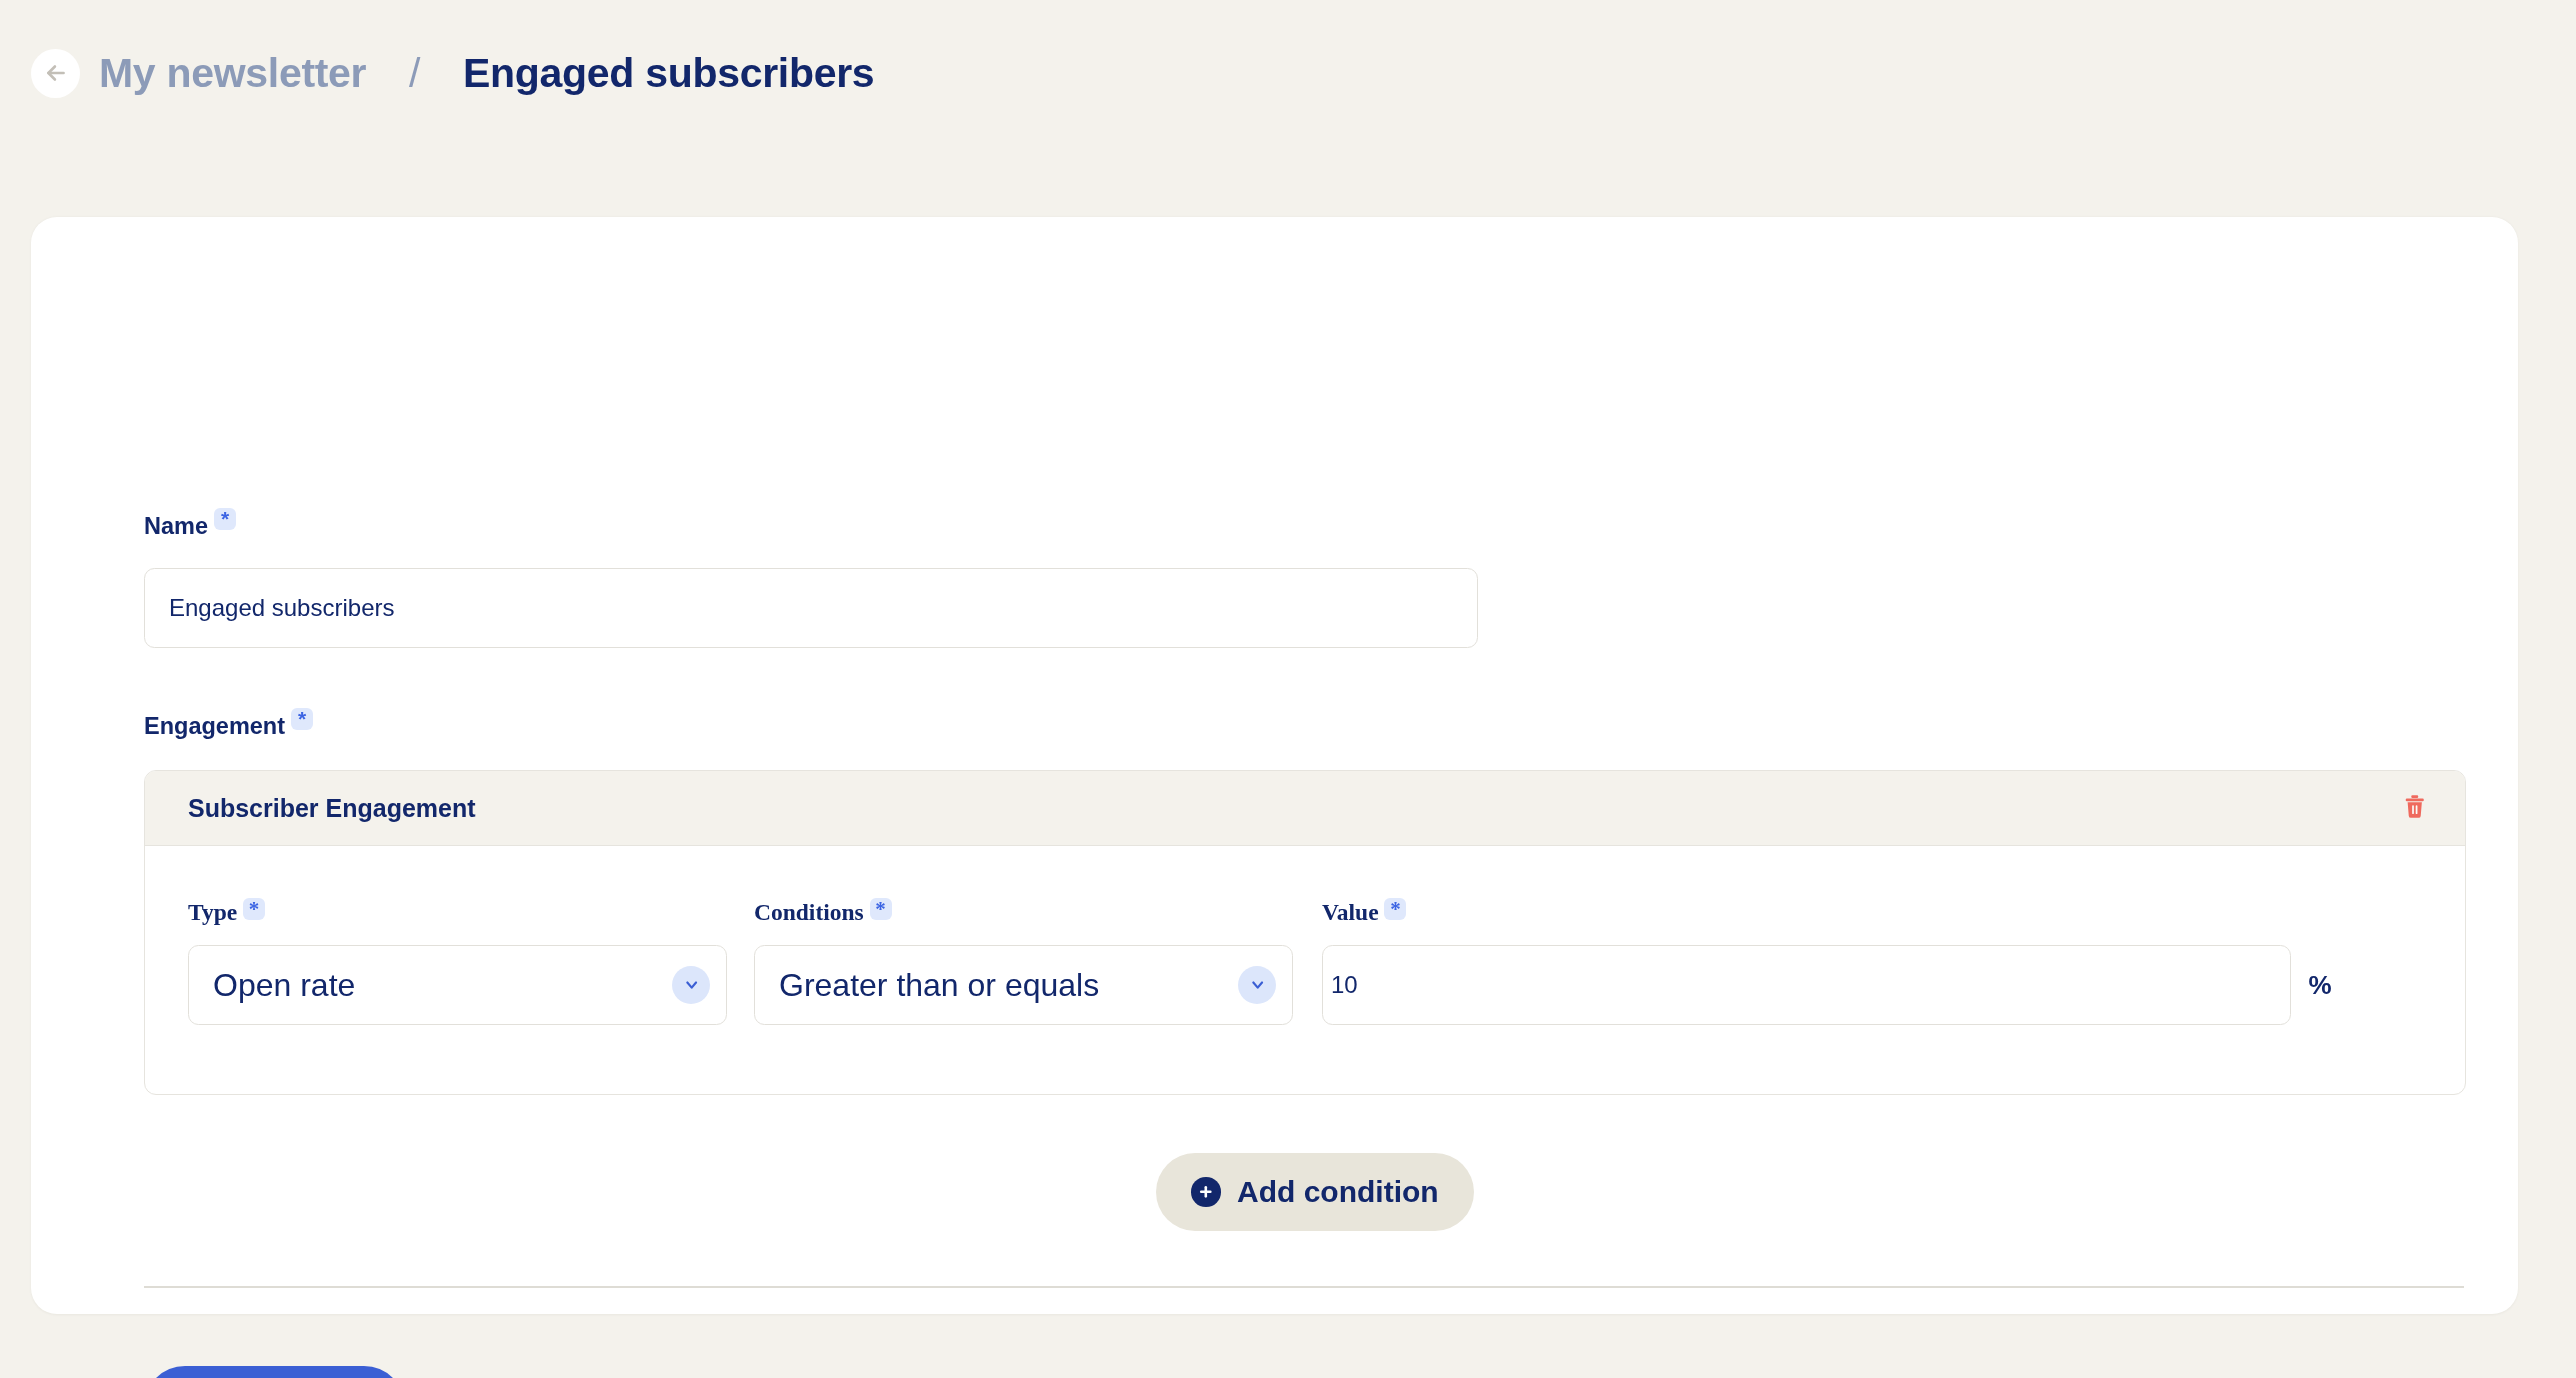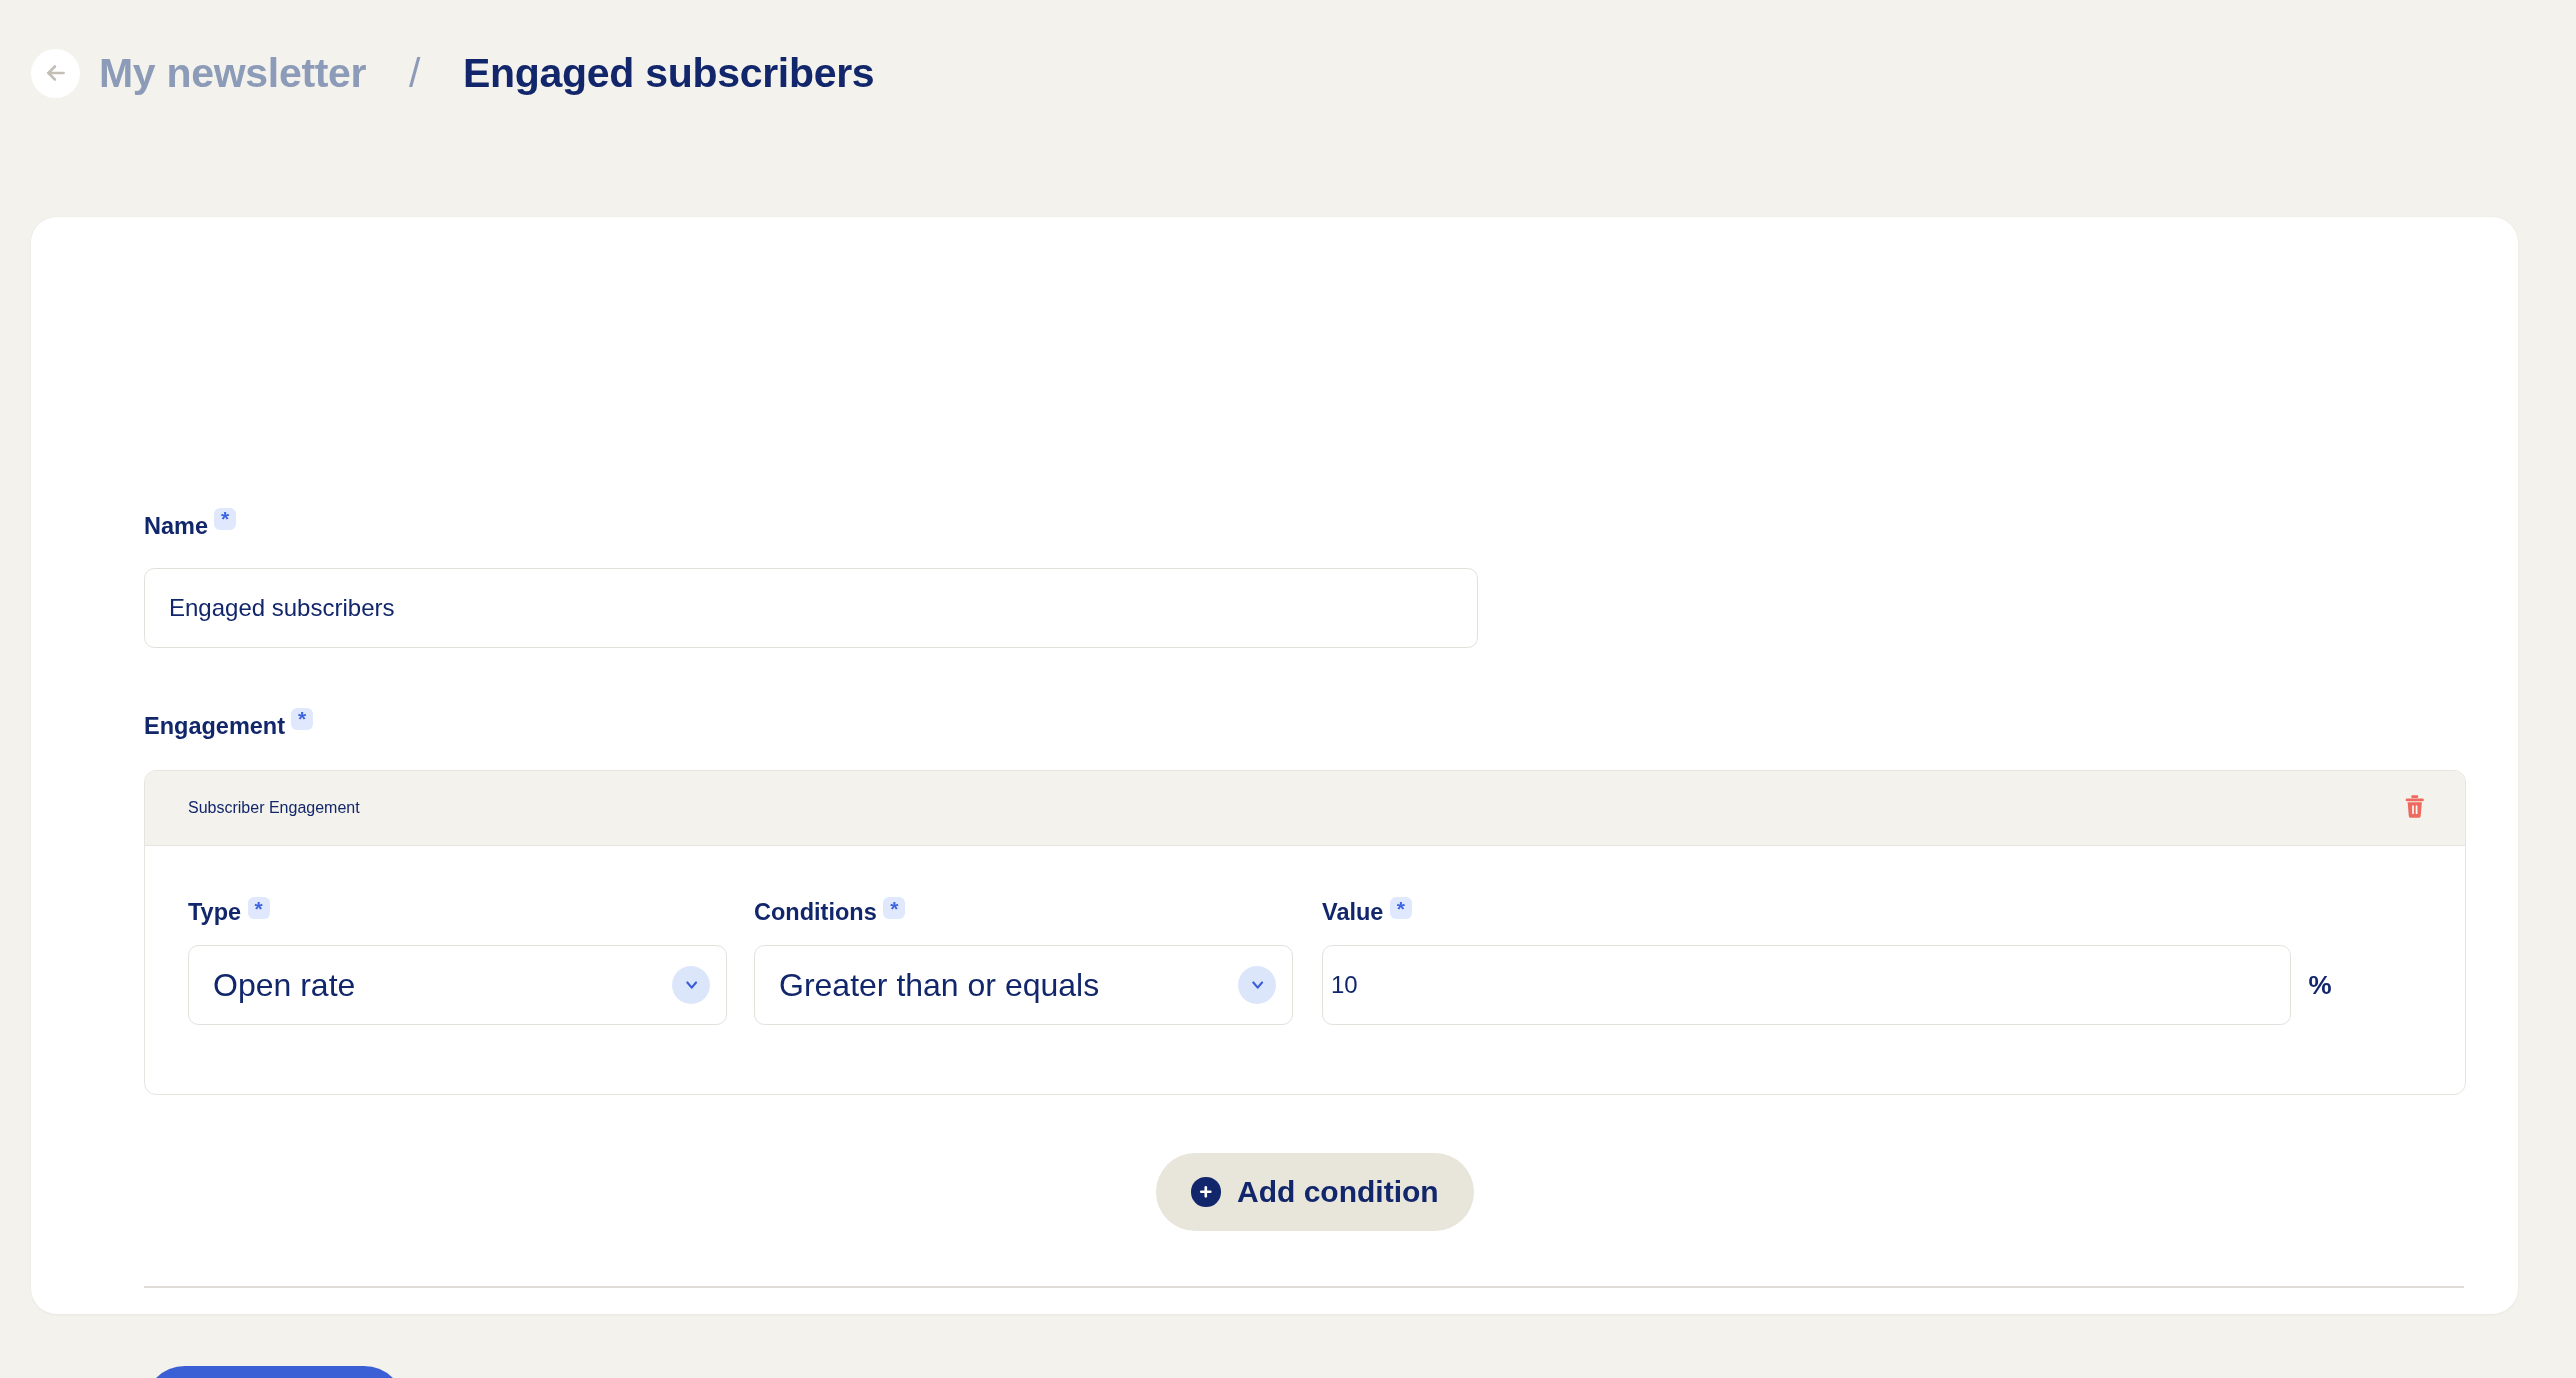--- a/index.html
+++ b/index.html
@@ -145,22 +145,22 @@
   #condition-header {
     position: relative;
     height: 75px;
     background: #F4F2EC;
     border-bottom: 1.7px solid #E6E4DE;
     display: flex;
     align-items: center;
     padding: 0 0 0 43px;
   }
   #condition-title {
-    font-size: 16px;
-    font-weight: 400;
+    font-size: 25px;
+    font-weight: 700;
     color: #12276B;
   }
   #delete-condition-button {
     position: absolute;
     right: 31px;
     top: 50%;
     transform: translateY(-50%);
     width: 38px;
     height: 38px;
     display: flex;
@@ -170,21 +170,21 @@
     border: none;
     cursor: pointer;
   }
 
   #condition-body {
     position: relative;
     height: 247px;
   }
 
   .cond-field { position: absolute; top: 52px; }
-  .cond-field-label { display: block; margin-bottom: 19px; }
+  .cond-field-label { display: block; margin-bottom: 19px; font-family: Liberation Serif, serif; }
 
   .select-box {
     position: relative;
     height: 80px;
     border: 1.7px solid #E2E0DA;
     border-radius: 10.4px;
     background: #FFFFFF;
     display: flex;
     align-items: center;
     padding: 0 24px;

